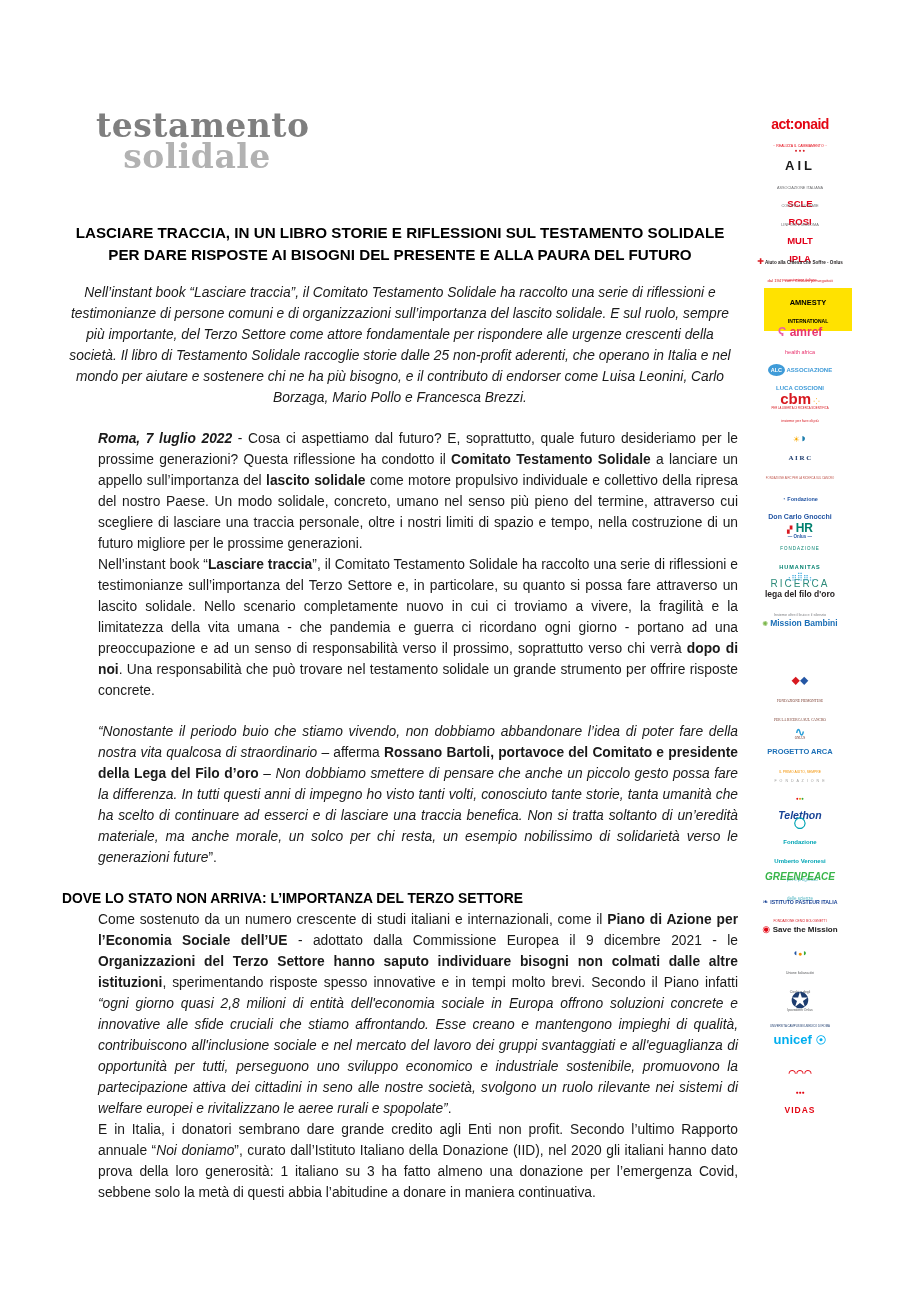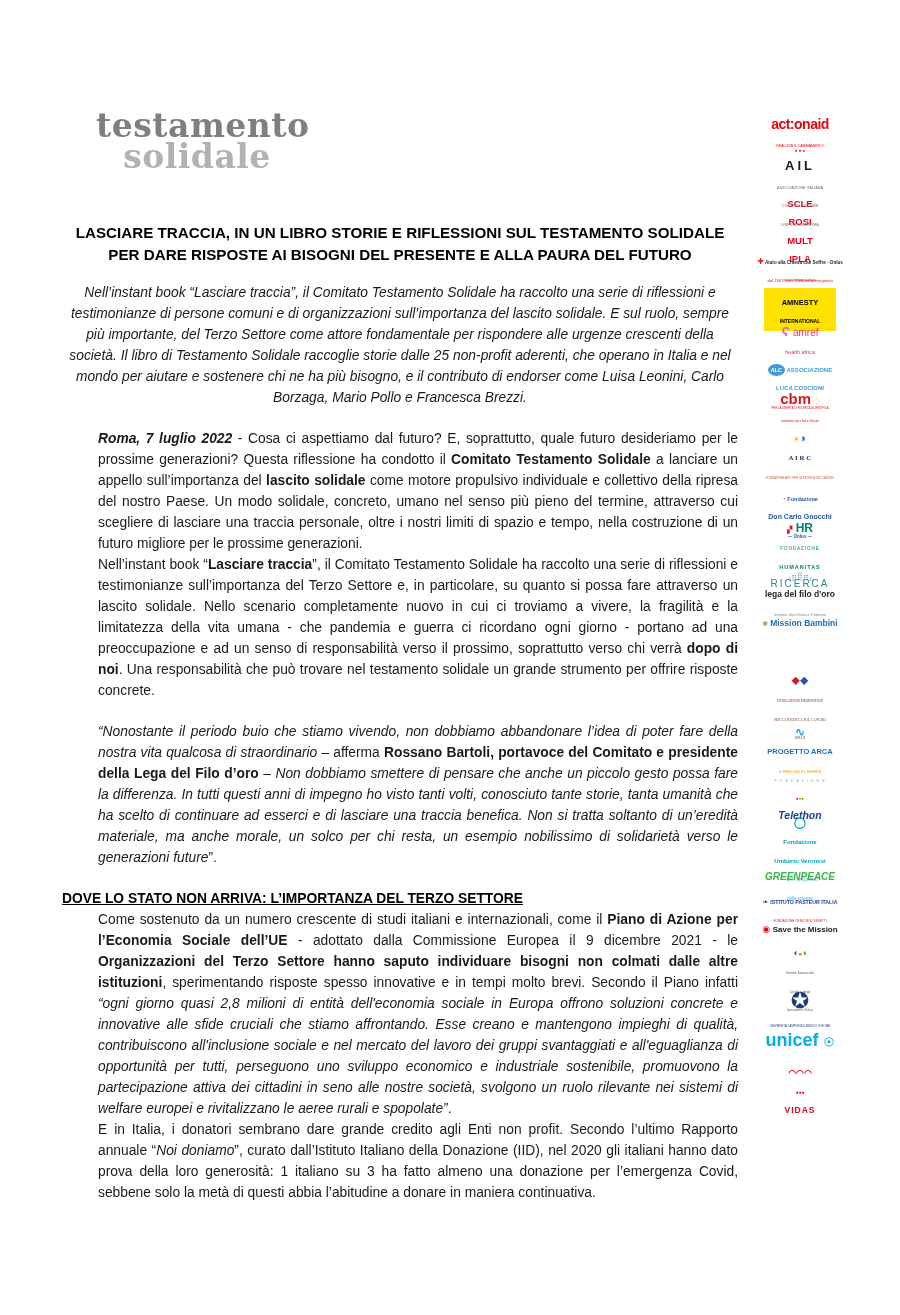--- a/index.html
+++ b/index.html
@@ -43,21 +43,21 @@
   <div class="article">
     <h1 class="title">LASCIARE TRACCIA, IN UN LIBRO STORIE E RIFLESSIONI SUL TESTAMENTO SOLIDALE PER DARE RISPOSTE AI BISOGNI DEL PRESENTE E ALLA PAURA DEL FUTURO</h1>
     <div>
         <p class="center"><span style="font-style: italic;">Nell’instant book “Lasciare traccia”, il Comitato Testamento Solidale ha raccolto una serie di riflessioni e testimonianze di persone comuni e di organizzazioni sull’importanza del lascito solidale. E sul ruolo, sempre più importante, del Terzo Settore come attore fondamentale per rispondere alle urgenze crescenti della società. Il libro di Testamento Solidale raccoglie storie dalle 25 non-profit aderenti, che operano in Italia e nel mondo per aiutare e sostenere chi ne ha più bisogno, e il contributo di endorser come Luisa Leonini, Carlo Borzaga, Mario Pollo e Francesca Brezzi.</span></p>
         <div class="spacer"></div>
         <p class="justify"><span style="font-weight: 700; font-style: italic;">Roma, 7 luglio 2022</span><span> - Cosa ci aspettiamo dal futuro? E, soprattutto, quale futuro desideriamo per le prossime generazioni? Questa riflessione ha condotto il </span><span style="font-weight: 700;">Comitato Testamento Solidale</span><span> a lanciare un appello sull’importanza del </span><span style="font-weight: 700;">lascito solidale</span><span> come motore propulsivo individuale e collettivo della ripresa del nostro Paese. Un modo solidale, concreto, umano nel senso più pieno del termine, attraverso cui scegliere di lasciare una traccia personale, oltre i nostri limiti di spazio e tempo, nella costruzione di un futuro migliore per le prossime generazioni.</span></p>
         <p class="justify"><span>Nell’instant book “</span><span style="font-weight: 700;">Lasciare traccia</span><span>”, il Comitato Testamento Solidale ha raccolto una serie di riflessioni e testimonianze sull’importanza del Terzo Settore e, in particolare, su quanto si possa fare attraverso un lascito solidale. Nello scenario completamente nuovo in cui ci troviamo a vivere, la fragilità e la limitatezza della vita umana - che pandemia e guerra ci ricordano ogni giorno - portano ad una preoccupazione e ad un senso di responsabilità verso il prossimo, soprattutto verso chi verrà </span><span style="font-weight: 700;">dopo di noi</span><span>. Una responsabilità che può trovare nel testamento solidale un grande strumento per offrire risposte concrete.</span></p>
         <div class="spacer"></div>
         <p class="justify"><span style="font-style: italic;">“Nonostante il periodo buio che stiamo vivendo, non dobbiamo abbandonare l’idea di poter fare della nostra vita qualcosa di straordinario</span><span> – afferma </span><span style="font-weight: 700;">Rossano Bartoli, portavoce del Comitato e presidente della Lega del Filo d’oro</span><span> – </span><span style="font-style: italic;">Non dobbiamo smettere di pensare che anche un piccolo gesto possa fare la differenza. In tutti questi anni di impegno ho visto tanti volti, conosciuto tante storie, tanta umanità che ha scelto di continuare ad esserci e di lasciare una traccia benefica. Non si tratta soltanto di un’eredità materiale, ma anche morale, un solco per chi resta, un esempio nobilissimo di solidarietà verso le generazioni future</span><span>”.</span></p>
         <div class="spacer"></div>
-        <h2><span style="font-weight: 700; text-decoration: underline;">DOVE LO STATO NON ARRIVA: L’IMPORTANZA DEL TERZO SETTORE</span></h2>
+        <h2><span style="font-weight: 700;">DOVE LO STATO NON ARRIVA: L’IMPORTANZA DEL TERZO SETTORE</span></h2>
         <p class="justify"><span>Come sostenuto da un numero crescente di studi italiani e internazionali, come il </span><span style="font-weight: 700;">Piano di Azione per l’Economia Sociale dell’UE</span><span> - adottato dalla Commissione Europea il 9 dicembre 2021 - le </span><span style="font-weight: 700;">Organizzazioni del Terzo Settore hanno saputo individuare bisogni non colmati dalle altre istituzioni</span><span>, sperimentando risposte spesso innovative e in tempi molto brevi. Secondo il Piano infatti </span><span style="font-style: italic;">“ogni giorno quasi 2,8 milioni di entità dell'economia sociale in Europa offrono soluzioni concrete e innovative alle sfide cruciali che stiamo affrontando. Esse creano e mantengono impieghi di qualità, contribuiscono all'inclusione sociale e nel mercato del lavoro dei gruppi svantaggiati e all'eguaglianza di opportunità per tutti, perseguono uno sviluppo economico e industriale sostenibile, promuovono la partecipazione attiva dei cittadini in seno alle nostre società, svolgono un ruolo rilevante nei sistemi di welfare europei e rivitalizzano le aeree rurali e spopolate”</span><span>.</span></p>
         <p class="justify"><span>E in Italia, i donatori sembrano dare grande credito agli Enti non profit. Secondo l’ultimo Rapporto annuale “</span><span style="font-style: italic;">Noi doniamo</span><span>”, curato dall’Istituto Italiano della Donazione (IID), nel 2020 gli italiani hanno dato prova della loro generosità: 1 italiano su 3 ha fatto almeno una donazione per l’emergenza Covid, sebbene solo la metà di questi abbia l’abitudine a donare in maniera continuativa.</span></p>
       </div>
   </div>
 
   <div class="sidebar">
       <div class="logo" style="top: 115px;">
         <div class="logo-row"><span style="color: rgb(227, 6, 19); font-size: 14px; font-weight: 800; letter-spacing: -0.5px;">act:onaid</span></div>
         <div class="logo-row"><span style="color: rgb(227, 6, 19); font-size: 3.5px; font-weight: 400;">·· REALIZZA IL CAMBIAMENTO ··</span></div>
       </div>
@@ -75,26 +75,26 @@
         <div class="logo-row"><span style="color: rgb(26, 26, 26); font-size: 13px; font-weight: 800; letter-spacing: 3px;">AIL</span></div>
         <div class="logo-row"><span style="color: rgb(109, 110, 113); font-size: 3.8px; font-weight: 400;">ASSOCIAZIONE ITALIANA</span></div>
         <div class="logo-row"><span style="color: rgb(109, 110, 113); font-size: 3.8px; font-weight: 400;">CONTRO LEUCEMIE</span></div>
         <div class="logo-row"><span style="color: rgb(109, 110, 113); font-size: 3.8px; font-weight: 400;">LINFOMI E MIELOMA</span></div>
       </div>
       <div class="logo" style="top: 250px;">
         <div class="logo-row"><span style="color: rgb(215, 25, 32); font-size: 8px; font-weight: 400;">✚</span><span style="color: rgb(35, 31, 32); font-size: 4.6px; font-weight: 700;"> Aiuto alla Chiesa che Soffre - Onlus</span></div>
         <div class="logo-row"><span style="color: rgb(215, 25, 32); font-size: 4.2px; font-weight: 400;">dal 1947 con i Cristiani perseguitati</span></div>
         <div class="logo-row"><span style="color: rgb(255, 255, 255); font-size: 3.4px; font-weight: 400; background: rgb(215, 25, 32); padding: 0px 4px; display: inline-block;">Settimana di intercessione</span></div>
       </div>
-      <div class="logo" style="top: 288px; background: rgb(255, 226, 0); padding: 3px 0px; width: 72px; left: 16px;">
+      <div class="logo" style="top: 288px; background: rgb(255, 226, 0); padding: 3px 0px; width: 88px; left: 16px;">
         <div class="logo-row"><span style="color: rgb(0, 0, 0); font-size: 7.5px; font-weight: 800;">AMNESTY</span></div>
         <div class="logo-row"><span style="color: rgb(0, 0, 0); font-size: 5px; font-weight: 800;">INTERNATIONAL</span></div>
       </div>
       <div class="logo" style="top: 322px;">
-        <div class="logo-row"><span style="color: rgb(236, 95, 168); font-size: 12px; font-weight: 700;">Ϛ</span><span style="color: rgb(232, 51, 110); font-size: 10px; font-weight: 400;"> amref</span></div>
+        <div class="logo-row"><span style="color: rgb(236, 95, 168); font-size: 12px; font-weight: 700;">Ϛ</span><span style="color: rgb(232, 51, 110); font-size: 12px; font-weight: 700;"> amref</span></div>
         <div class="logo-row"><span style="color: rgb(232, 51, 110); font-size: 5.5px; font-weight: 400;">health africa</span></div>
       </div>
       <div class="logo" style="top: 358px;">
         <div class="logo-row"><span style="color: rgb(255, 255, 255); font-size: 5.5px; font-weight: 800; background: rgb(63, 155, 216); padding: 3px; display: inline-block; border-radius: 50%;">ALC</span><span style="color: rgb(63, 155, 216); font-size: 6px; font-weight: 700;"> ASSOCIAZIONE</span></div>
         <div class="logo-row"><span style="color: rgb(63, 155, 216); font-size: 6px; font-weight: 700;">LUCA COSCIONI</span></div>
         <div class="logo-row"><span style="color: rgb(215, 25, 32); font-size: 2.8px; font-weight: 400;">PER LA LIBERTÀ DI RICERCA SCIENTIFICA</span></div>
       </div>
       <div class="logo" style="top: 390px;">
         <div class="logo-row"><span style="color: rgb(215, 25, 32); font-size: 15px; font-weight: 800;">cbm</span><span style="color: rgb(247, 166, 0); font-size: 8px; font-weight: 400;"> ⁘</span></div>
         <div class="logo-row"><span style="color: rgb(215, 25, 32); font-size: 3.8px; font-weight: 400;">insieme per fare di più</span></div>
@@ -160,21 +160,21 @@
         <div class="logo-row"><span style="color: rgb(36, 86, 164); font-size: 9px; font-weight: 400;">◖</span><span style="color: rgb(243, 146, 0); font-size: 7px; font-weight: 400;">●</span><span style="color: rgb(58, 170, 53); font-size: 9px; font-weight: 400;">◗</span></div>
         <div class="logo-row"><span style="color: rgb(88, 89, 91); font-size: 3.4px; font-weight: 400;">Unione Italiana dei</span></div>
         <div class="logo-row"><span style="color: rgb(88, 89, 91); font-size: 3.4px; font-weight: 400;">Ciechi e degli</span></div>
         <div class="logo-row"><span style="color: rgb(88, 89, 91); font-size: 3.4px; font-weight: 400;">Ipovedenti Onlus</span></div>
       </div>
       <div class="logo" style="top: 988px;">
         <div class="logo-row"><span style="color: rgb(29, 60, 110); font-size: 22px; font-weight: 400;">✪</span></div>
         <div class="logo-row"><span style="color: rgb(29, 60, 110); font-size: 2.8px; font-weight: 400;">UNIVERSITÀ CAMPUS BIO-MEDICO DI ROMA</span></div>
       </div>
       <div class="logo" style="top: 1030px;">
-        <div class="logo-row"><span style="color: rgb(0, 174, 239); font-size: 18px; font-weight: 700;">unicef </span><span style="color: rgb(0, 174, 239); font-size: 11px; font-weight: 400;">⦿</span></div>
+        <div class="logo-row"><span style="color: rgb(0, 174, 239); font-size: 13px; font-weight: 700;">unicef </span><span style="color: rgb(0, 174, 239); font-size: 11px; font-weight: 400;">⦿</span></div>
       </div>
       <div class="logo" style="top: 1062px;">
         <div class="logo-row"><span style="color: rgb(227, 6, 19); font-size: 9px; font-weight: 800;">◠◠◠</span></div>
         <div class="logo-row"><span style="color: rgb(227, 6, 19); font-size: 5px; font-weight: 400;">●●●</span></div>
         <div class="logo-row"><span style="color: rgb(227, 6, 19); font-size: 8.5px; font-weight: 800; letter-spacing: 1px;">VIDAS</span></div>
       </div>
     </div>
 
 </div>
 

